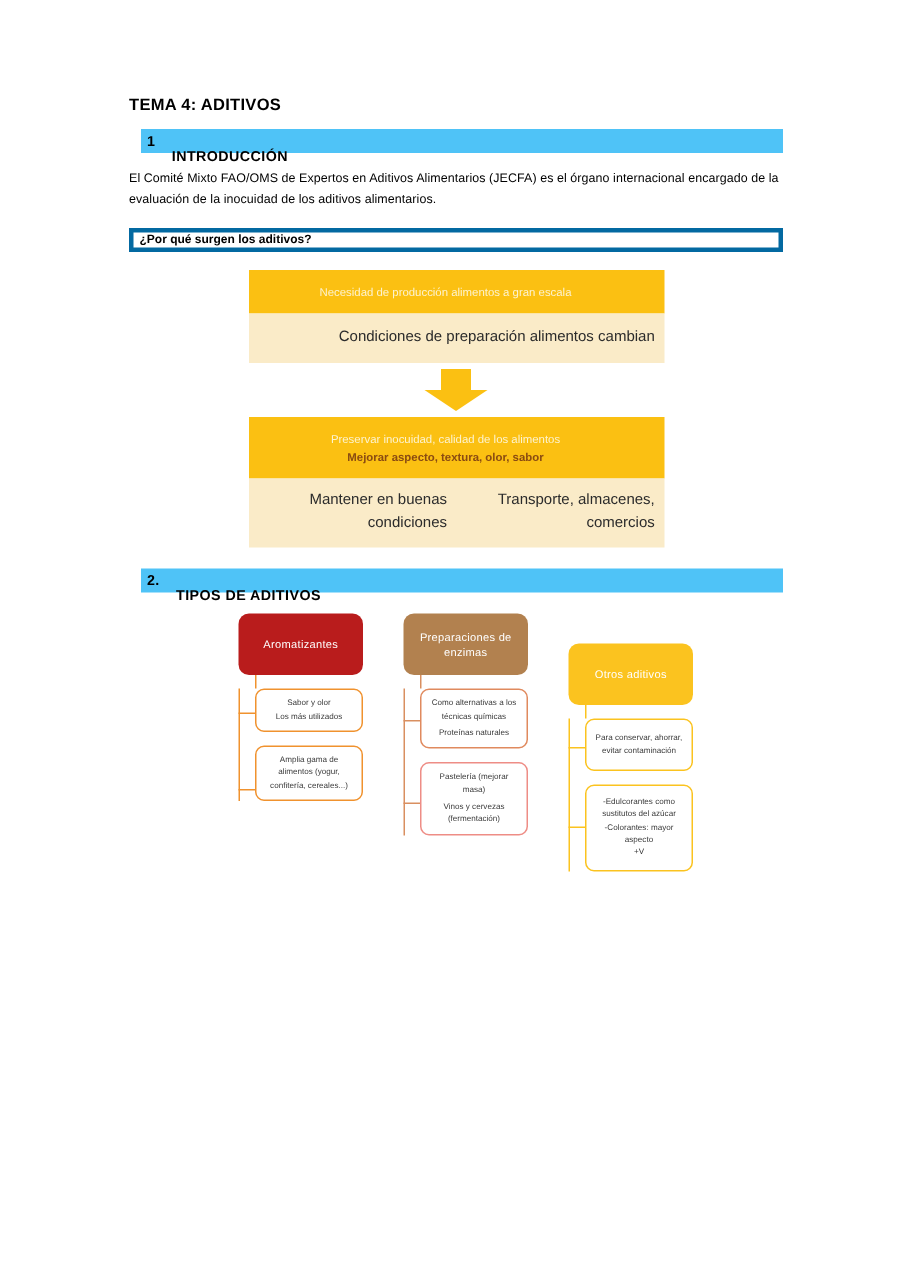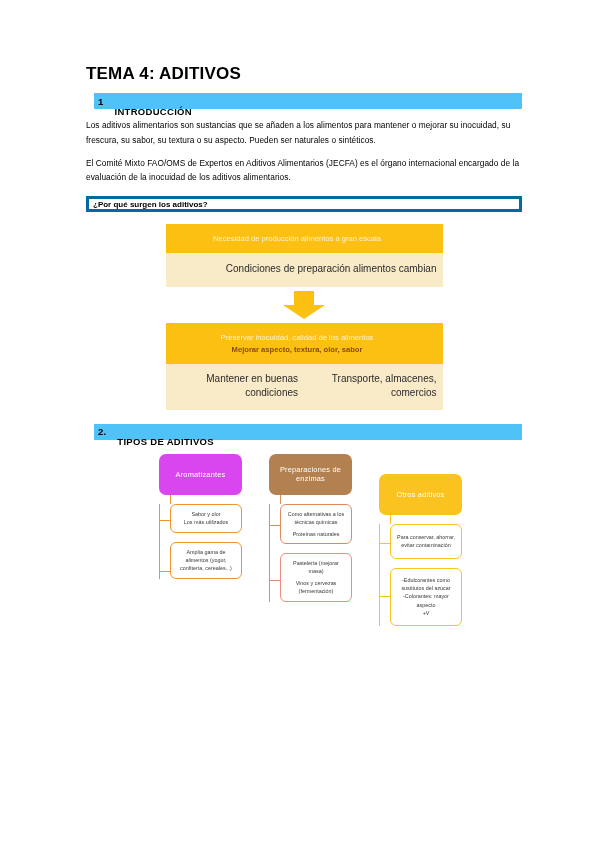--- a/index.html
+++ b/index.html
@@ -26,21 +26,21 @@
 
   .content {
     position: absolute;
     left: 86px;
     top: 64px;
     width: 436px;
   }
 
   
   .doc-title {
-    font-size: 17px;
+    font-size: 11px;
     font-weight: bold;
     letter-spacing: 0.2px;
     color: #000;
     margin: 0 0 9px 0;
     line-height: 1.2;
   }
 
   
   .section-bar {
     background: #4FC3F7;
@@ -193,21 +193,21 @@
     align-items: center;
     justify-content: center;
     text-align: center;
     color: #ffffff;
     font-size: 7.4px;
     line-height: 1.32;
     padding: 0 5px;
     box-sizing: border-box;
     letter-spacing: 0.2px;
   }
-  .cat-orange { background: #d946ef; }
+  .cat-orange { background: #b91c1c; }
   .cat-brown  { background: #B2814F; }
   .cat-yellow { background: #FBC31F; }
 
   .sub-wrap {
     position: relative;
     margin-top: 9px;
   }
   .sub-box {
     position: relative;
     margin-left: 11px;
@@ -277,21 +277,20 @@
 <div class="page">
   <div class="content">
 
     <div class="doc-title">TEMA 4: ADITIVOS</div>
 
     <div class="section-bar">
       <span class="section-num">1</span>
       <span class="section-name">INTRODUCCIÓN</span>
     </div>
 
-    <p class="para">Los aditivos alimentarios son sustancias que se añaden a los alimentos para mantener o mejorar su inocuidad, su frescura, su sabor, su textura o su aspecto. Pueden ser naturales o sintéticos.</p>
     <p class="para">El Comité Mixto FAO/OMS de Expertos en Aditivos Alimentarios (JECFA) es el órgano internacional encargado de la evaluación de la inocuidad de los aditivos alimentarios.</p>
 
     <div class="question-box">
       <span class="q-text">¿Por qué surgen los aditivos?</span>
     </div>
 
     <div class="flow1">
 
       <div class="flow-group">
         <div class="fb-head">Necesidad de producción alimentos a gran escala</div>

